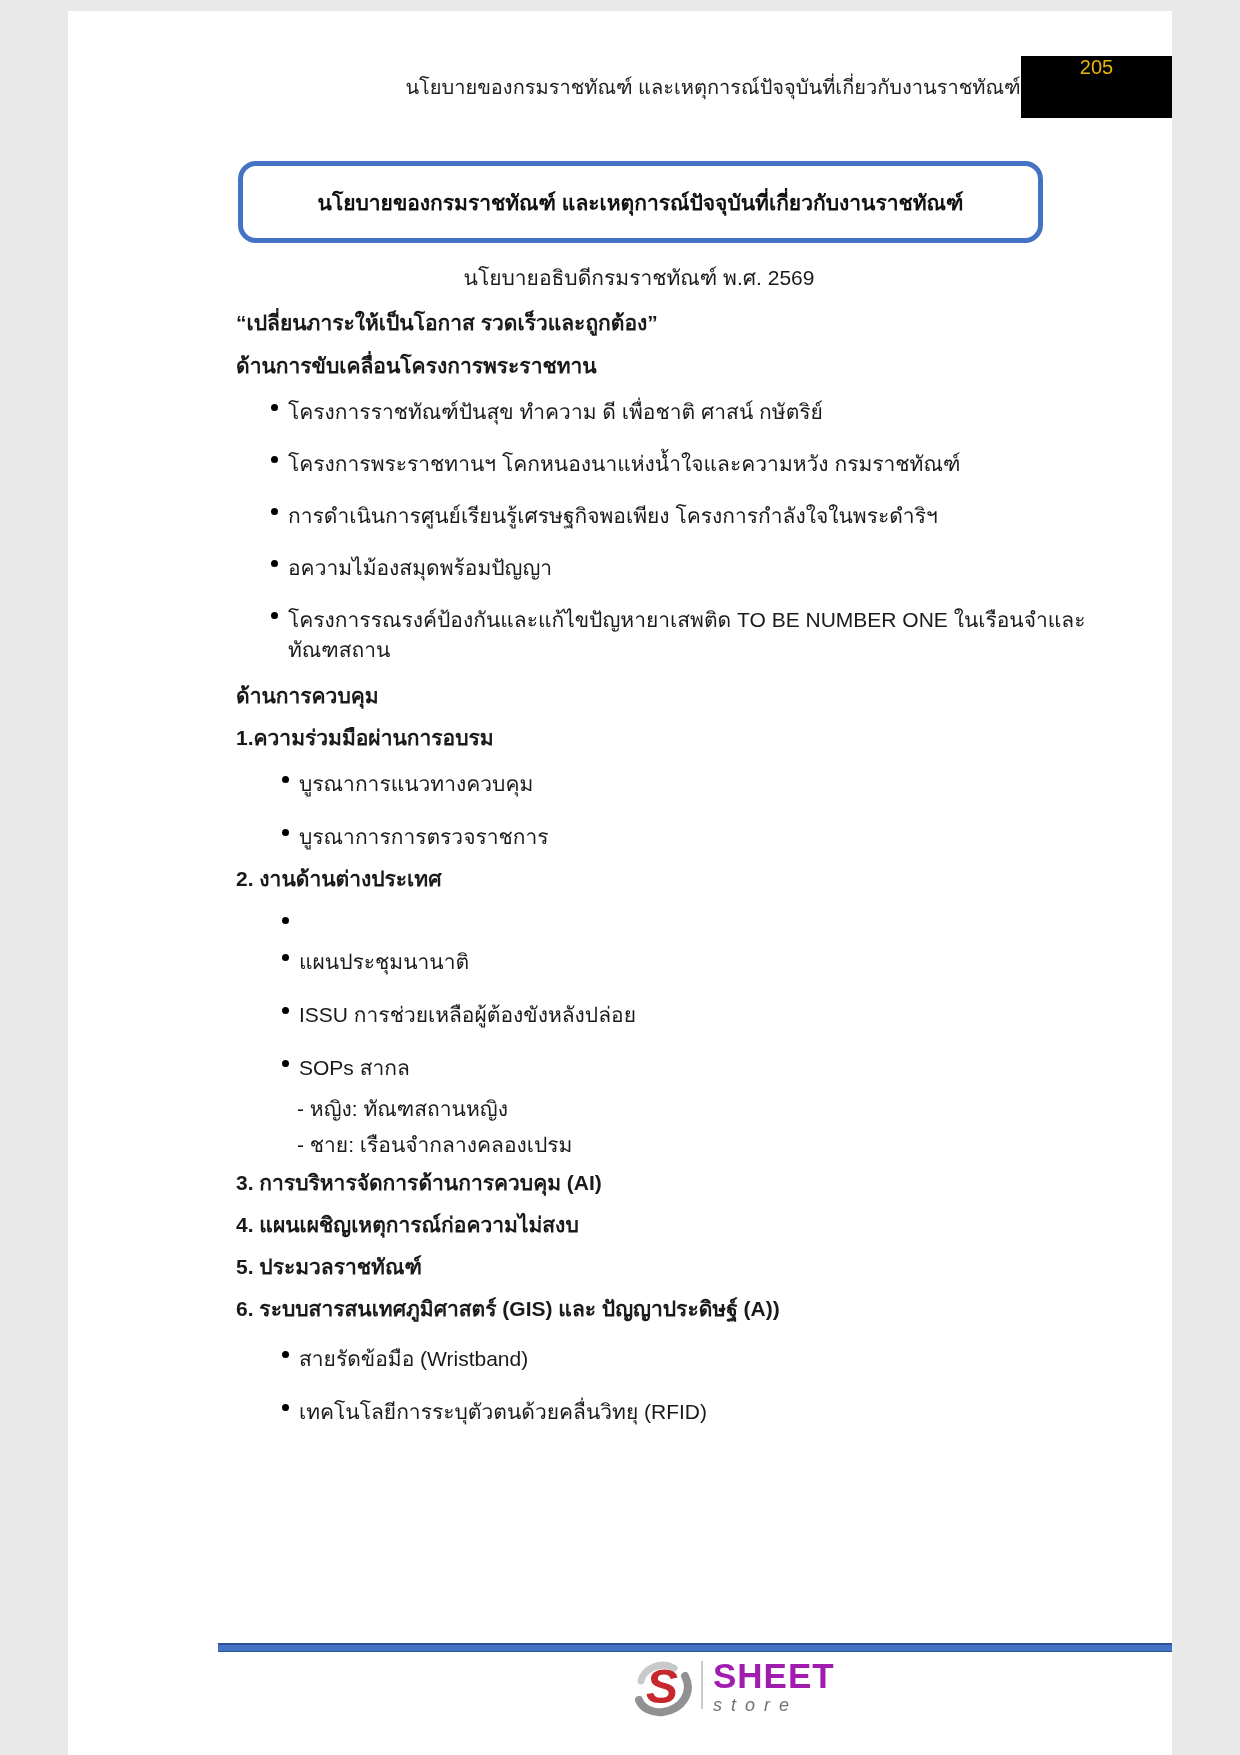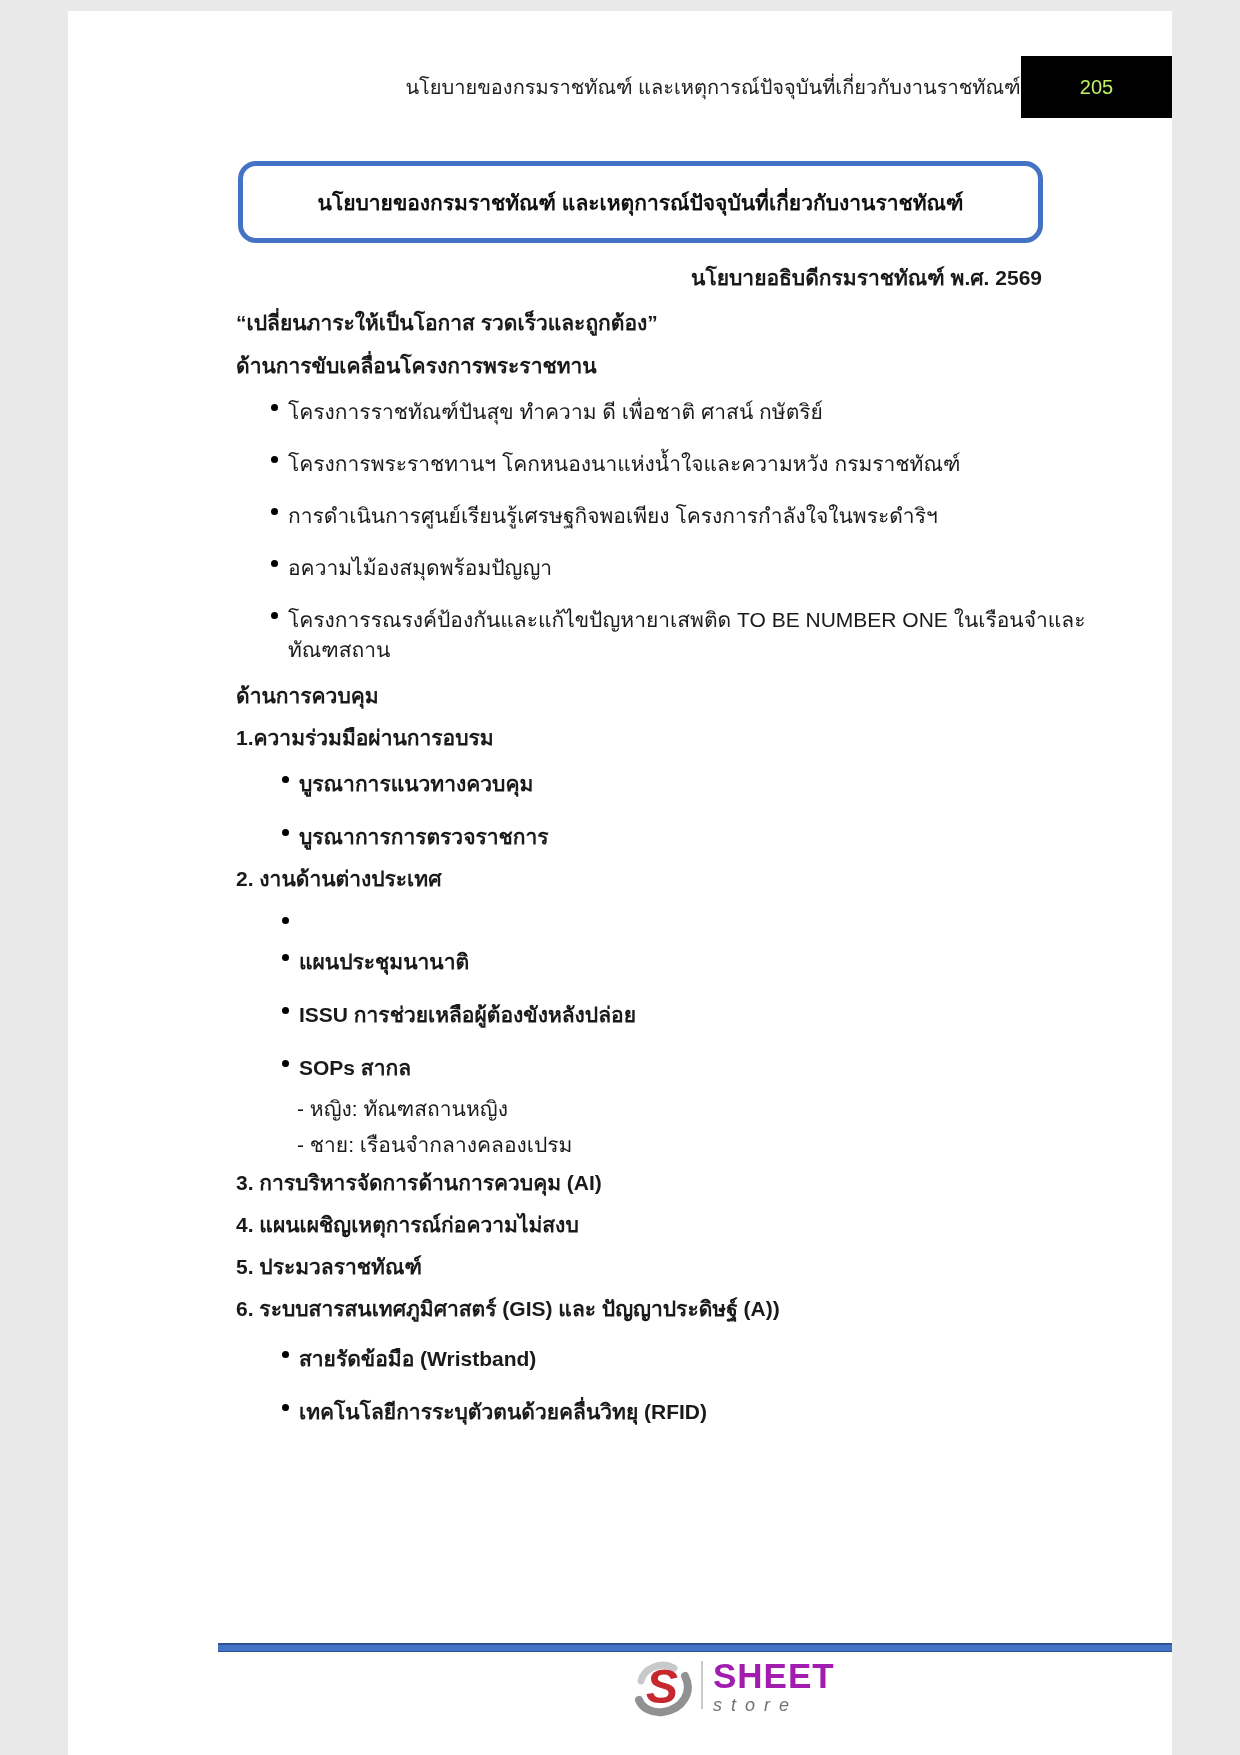--- a/index.html
+++ b/index.html
@@ -13,50 +13,50 @@
     color:#1a1a1a;
     overflow:hidden;
   }
   
   .header-title {
     position:absolute; top:60px; left:290px; width:710px;
     text-align:center; font-size:20px; color:#222;
   }
   .page-num-box {
     position:absolute; top:45px; right:0; width:151px; height:62px;
-    background:#000; color:#bef264;
-    display:flex; align-items:center; justify-content:center;
+    background:#000; color:#eab308;
+    display:flex; justify-content:center;
     font-size:20px;
   }
   
   .title-box {
     position:absolute; top:150px; left:170px; width:805px; height:82px;
     border:5px solid #4472c4; border-radius:18px;
     display:flex; align-items:center; justify-content:center;
     font-weight:bold; font-size:21px; color:#111;
     background:#fff;
   }
   
   .content {
     position:absolute; left:168px; top:252px; width:948px;
     font-size:21px; line-height:30px;
   }
-  .subtitle { width:806px; text-align:right; font-weight:bold; margin-bottom:15px; }
+  .subtitle { width:806px; text-align:center; font-weight:normal; margin-bottom:15px; }
   .motto   { font-weight:bold; margin-bottom:13px; }
   .h-sec   { font-weight:bold; margin-bottom:16px; }
   .h-control { font-weight:bold; margin-bottom:12px; }
   .h-num   { font-weight:bold; margin-bottom:12px; }
   .h-num.gap-after { margin-bottom:16px; }
   .h-num.gap-after-lg { margin-bottom:20px; }
 
   .blist { margin:0; padding:0; }
   .blist.l1 { padding-left:35px; }
   .blist.l2 { padding-left:46px; }
   .bullet-item { display:flex; align-items:flex-start; margin-bottom:22px; }
-  .blist.l2 .bullet-item { margin-bottom:23px;font-weight:bold; }
+  .blist.l2 .bullet-item { margin-bottom:23px; }
   .blist.royal .bullet-item:last-child { margin-bottom:16px; }
   .blist.training .bullet-item:last-child { margin-bottom:12px; }
   .blist.intl .bullet-item:last-child { margin-bottom:11px; }
   .blist.gis .bullet-item:last-child { margin-bottom:0; }
   .dot {
     flex:none; width:7px; height:7px; border-radius:50%;
     background:#000; margin:7px 10px 0 0;
   }
   .dash-list { padding-left:61px; }
   .dash-item { margin-bottom:6px; }

